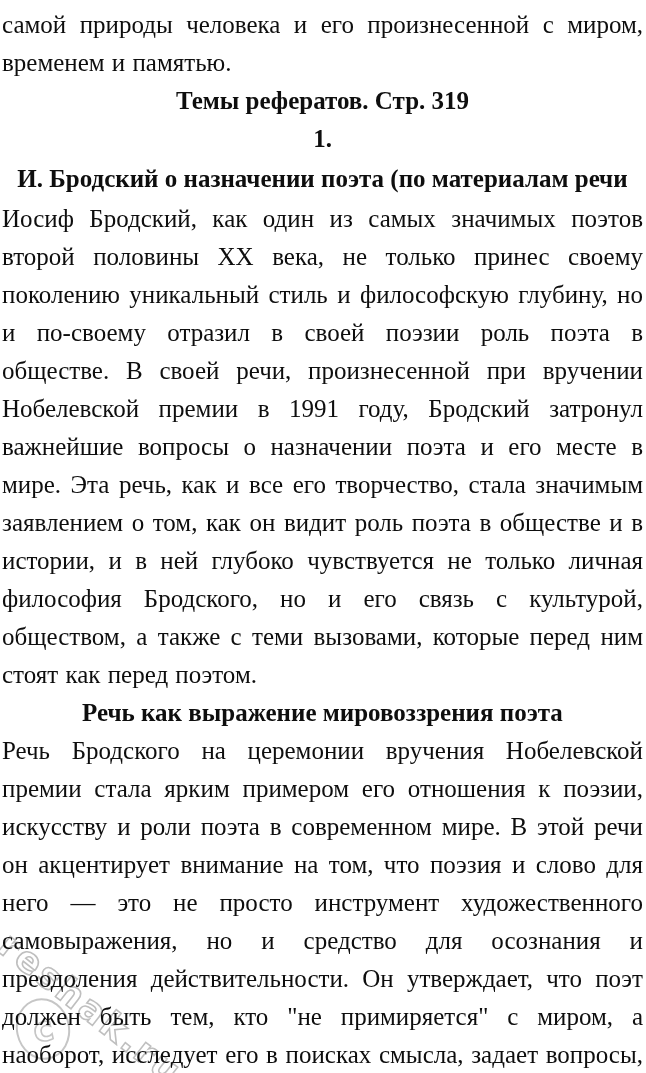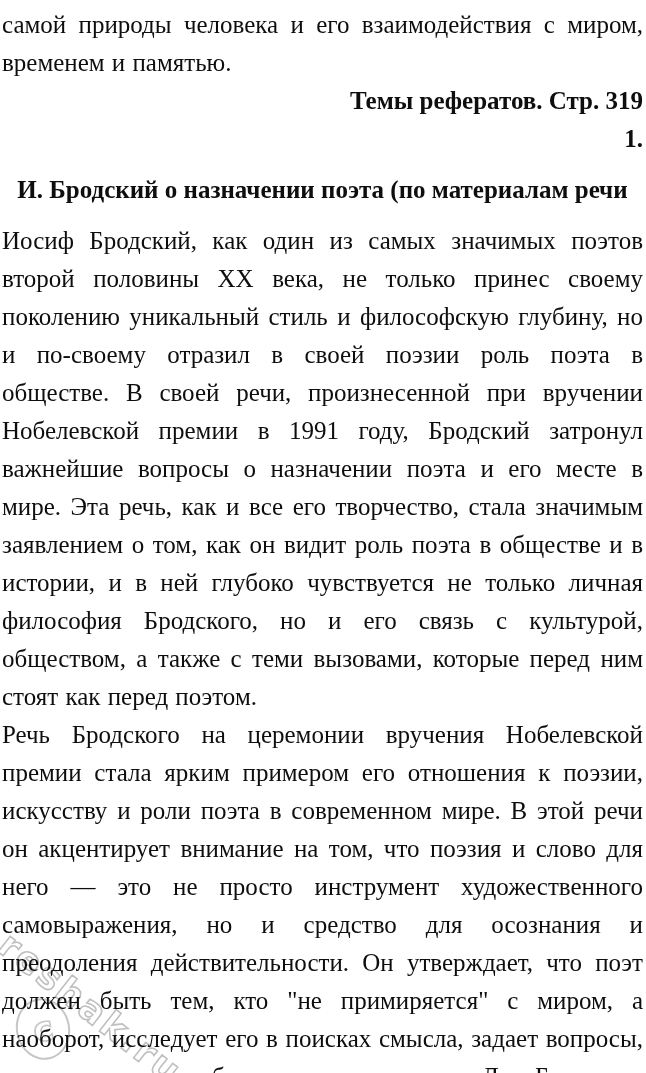--- a/index.html
+++ b/index.html
@@ -27,30 +27,30 @@
     line-height: 38px;
     text-align: justify;
     text-align-last: left;
     word-spacing: 1px;
   }
   .bold-line {
     margin: 0;
     font-size: 25px;
     line-height: 38px;
     font-weight: bold;
-    text-align: right;
+    text-align: center;
   }
   .title-block {
     margin: 0;
     font-size: 25px;
     line-height: 42px;
     font-weight: bold;
     text-align: center;
   }
-  .title-line { margin: 11px; }
+  .title-line { margin: 0; }
   
   .watermark {
     position: absolute;
     z-index: 0;
     left: 0;
     top: 0;
     width: 100%;
     height: 100%;
     pointer-events: none;
   }
@@ -97,30 +97,31 @@
 
   <div class="watermark">
     <div class="wm-text">reshak.ru</div>
     <div class="wm-copy">
       <span class="wm-c">c</span>
     </div>
   </div>
 
   <div class="content">
 
-    <p class="para">самой природы человека и его взаимодействия с миром, временем и памятью.</p>
+    <p class="para">самой природы человека и его произнесенной с миром, временем и памятью.</p>
 
     <h2 class="bold-line">Темы рефератов. Стр. 319</h2>
 
     <div class="bold-line">1.</div>
 
     <div class="title-block">
       <div class="title-line">И. Бродский о назначении поэта (по материалам речи</div>
     </div>
 
     <p class="para">Иосиф Бродский, как один из самых значимых поэтов второй половины XX века, не только принес своему поколению уникальный стиль и философскую глубину, но и по-своему отразил в своей поэзии роль поэта в обществе. В своей речи, произнесенной при вручении Нобелевской премии в 1991 году, Бродский затронул важнейшие вопросы о назначении поэта и его месте в мире. Эта речь, как и все его творчество, стала значимым заявлением о том, как он видит роль поэта в обществе и в истории, и в ней глубоко чувствуется не только личная философия Бродского, но и его связь с культурой, обществом, а также с теми вызовами, которые перед ним стоят как перед поэтом.</p>
 
+    <h3 class="bold-line">Речь как выражение мировоззрения поэта</h3>
 
     <p class="para">Речь Бродского на церемонии вручения Нобелевской премии стала ярким примером его отношения к поэзии, искусству и роли поэта в современном мире. В этой речи он акцентирует внимание на том, что поэзия и слово для него — это не просто инструмент художественного самовыражения, но и средство для осознания и преодоления действительности. Он утверждает, что поэт должен быть тем, кто "не примиряется" с миром, а наоборот, исследует его в поисках смысла, задает вопросы, которые не могут быть легко разрешены. Для Бродского поэт — это не только художник, но и философ, который своими словами воздействует на общество и человека, часто противостоя власти, обыденности и мещанству.</p>
 
   </div>
 
 </div>
 
 </body></html>

